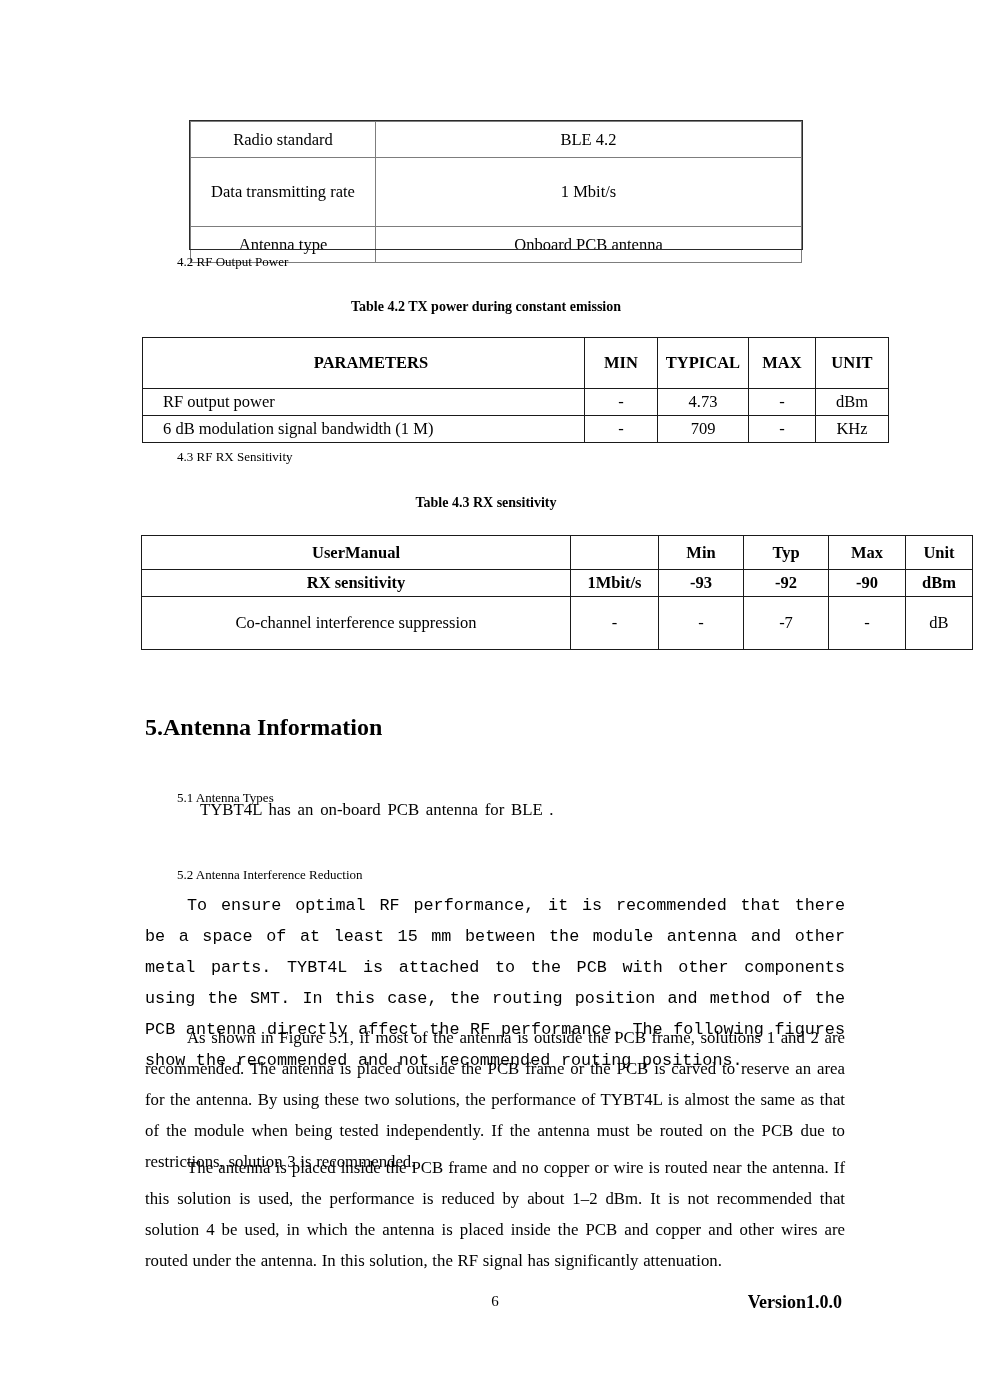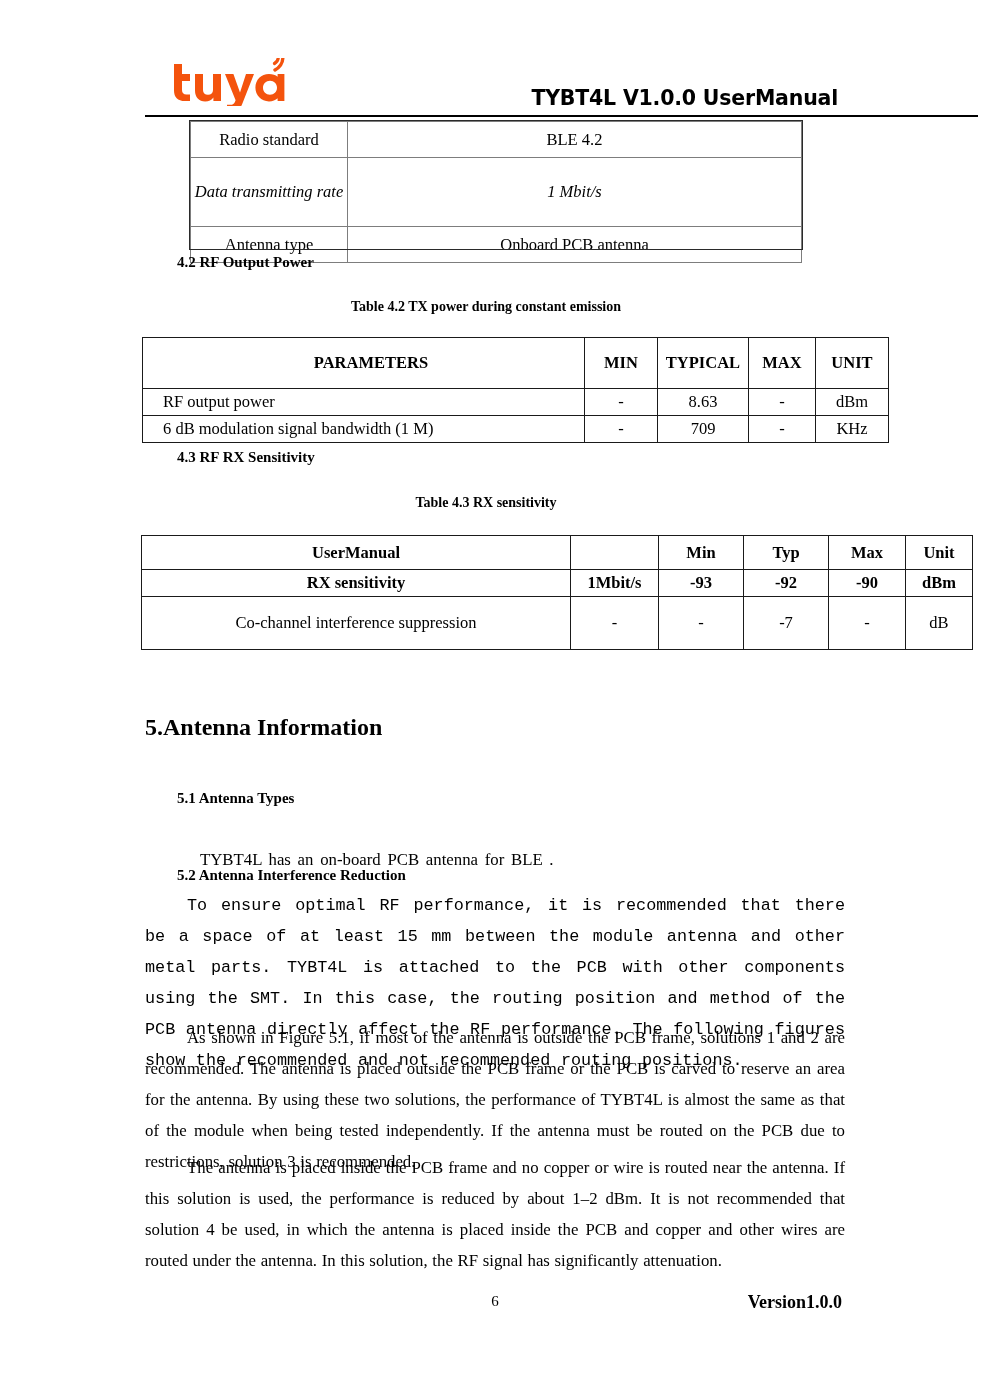--- a/index.html
+++ b/index.html
@@ -76,45 +76,45 @@
     top: 121px;
     width: 612px;
     border-collapse: collapse;
     table-layout: fixed;
   }
   .table-spec td {
     border: 1px solid #7d7d7d;
     font-size: 16.5px;
     text-align: center;
     vertical-align: middle;
-    padding: 4px 0;
+    padding: 4px 14px;
     line-height: 1.28;
     font-family: "Liberation Serif", serif;
     margin-top: 30px;
   }
   .table-spec .col-label { width: 156px; }
   .table-spec tr.r1 td { height: 27px; }
-  .table-spec tr.r2 td { height: 60px; font-style: italic; }
+  .table-spec tr.r2 td { height: 60px; }
   .table-spec tr.r3 td { height: 27px; }
   .table-spec-outer {
     position: absolute;
     left: 189px;
     top: 120px;
     width: 614px;
     height: 130px;
     border: 1.6px solid #2a2a2a;
     box-sizing: border-box;
     pointer-events: none;
   }
 
   
   .h2 {
     position: absolute;
-    font-size: 15px;
-    font-weight: bold;
+    font-size: 13px;
+    font-weight: normal;
     font-family: "Liberation Serif", serif;
     white-space: nowrap;
     text-align: right;
   }
   .h1-big {
     position: absolute;
     font-size: 24px;
     font-weight: bold;
     font-family: "Liberation Serif", serif;
     white-space: nowrap;
@@ -213,21 +213,21 @@
   .para-indent-only {
     position: absolute;
     left: 145px;
     width: 700px;
     font-size: 16.8px;
     font-family: "Liberation Serif", serif;
     line-height: 1.85;
     text-indent: 55px;
     word-spacing: 2.5px;
   }
-  .p-51  { top: 844px; }
+  .p-51  { top: 794px; }
   .p-521 { top: 890px; font-family: Liberation Mono, monospace; }
   .p-522 { top: 1022px; }
   .p-523 { top: 1152px; }
 
   
   .footer-page {
     position: absolute;
     left: 0;
     top: 1293px;
     width: 990px;
@@ -243,46 +243,20 @@
     font-weight: bold;
     font-family: "Liberation Serif", serif;
     white-space: nowrap;
   }
 </style>
 </head>
 <body>
 
 <div class="page">
 
-  <div class="page-header">
-
-    <div class="logo-wrap">
-      <svg class="logo-svg" width="120" height="48" viewBox="0 0 120 48">
-        <g fill="#F4530D">
-
-          <path d="M6 6 L14 6 L14 16 L22 16 L22 23 L14 23 L14 32 C14 35 15.6 36.4 18.4 36.4 L22 36.4 L22 43 L17 43 C9.6 43 6 39 6 32.4 Z"></path>
-
-          <path d="M27 16 L35 16 L35 32 C35 35.2 36.8 36.8 40 36.8 C43.2 36.8 45 35.2 45 32 L45 16 L53 16 L53 43 L45.4 43 L45.4 39.6 C43.6 42.2 40.8 43.6 37.2 43.6 C31 43.6 27 39.4 27 32.6 Z"></path>
-
-          <path d="M57 16 L65.4 16 L72 34.4 L78 16 L86 16 L74.4 45.6 C72.2 51.2 69 53.4 63.4 53.4 L59 53.4 L59 46.8 L62.4 46.8 C64.8 46.8 66.2 45.8 67.2 43.2 L67.6 42.2 Z"></path>
-
-          <path d="M101 16 C93.2 16 87.4 21.8 87.4 29.6 C87.4 37.4 93.2 43.4 101 43.4 C104.6 43.4 107.6 42.2 109.6 40.2 L109.6 43 L116.4 43 L116.4 16 L109.6 16 L109.6 18.8 C107.6 17 104.6 16 101 16 Z M102 22.8 C106 22.8 109 25.8 109 29.8 C109 33.8 106 36.8 102 36.8 C98 36.8 95 33.8 95 29.8 C95 25.8 98 22.8 102 22.8 Z"></path>
-        </g>
-
-        <g fill="none" stroke="#F4530D" stroke-linecap="round">
-          <path d="M107 12 C111.5 9.5 114.5 5 114.8 0.5" stroke-width="3.4"></path>
-          <path d="M106.5 5.5 C108.6 4.4 110 2.4 110.2 0.2" stroke-width="3.2"></path>
-        </g>
-      </svg>
-    </div>
-
-    <div class="header-title">TYBT4L V1.0.0  UserManual</div>
-
-    <div class="header-rule"></div>
-  </div>
 
   <div class="content">
 
     <table class="table-spec">
       <tbody>
         <tr class="r1">
           <td class="col-label">Radio standard</td>
           <td>BLE 4.2</td>
         </tr>
         <tr class="r2">
@@ -308,21 +282,21 @@
           <th class="c-min">MIN</th>
           <th class="c-typ">TYPICAL</th>
           <th class="c-max">MAX</th>
           <th class="c-unit">UNIT</th>
         </tr>
       </thead>
       <tbody>
         <tr>
           <td class="c-param">RF output power</td>
           <td class="c-min">-</td>
-          <td class="c-typ">8.63</td>
+          <td class="c-typ">4.73</td>
           <td class="c-max">-</td>
           <td class="c-unit">dBm</td>
         </tr>
         <tr>
           <td class="c-param">6 dB modulation signal bandwidth (1 M)</td>
           <td class="c-min">-</td>
           <td class="c-typ">709</td>
           <td class="c-max">-</td>
           <td class="c-unit">KHz</td>
         </tr>

